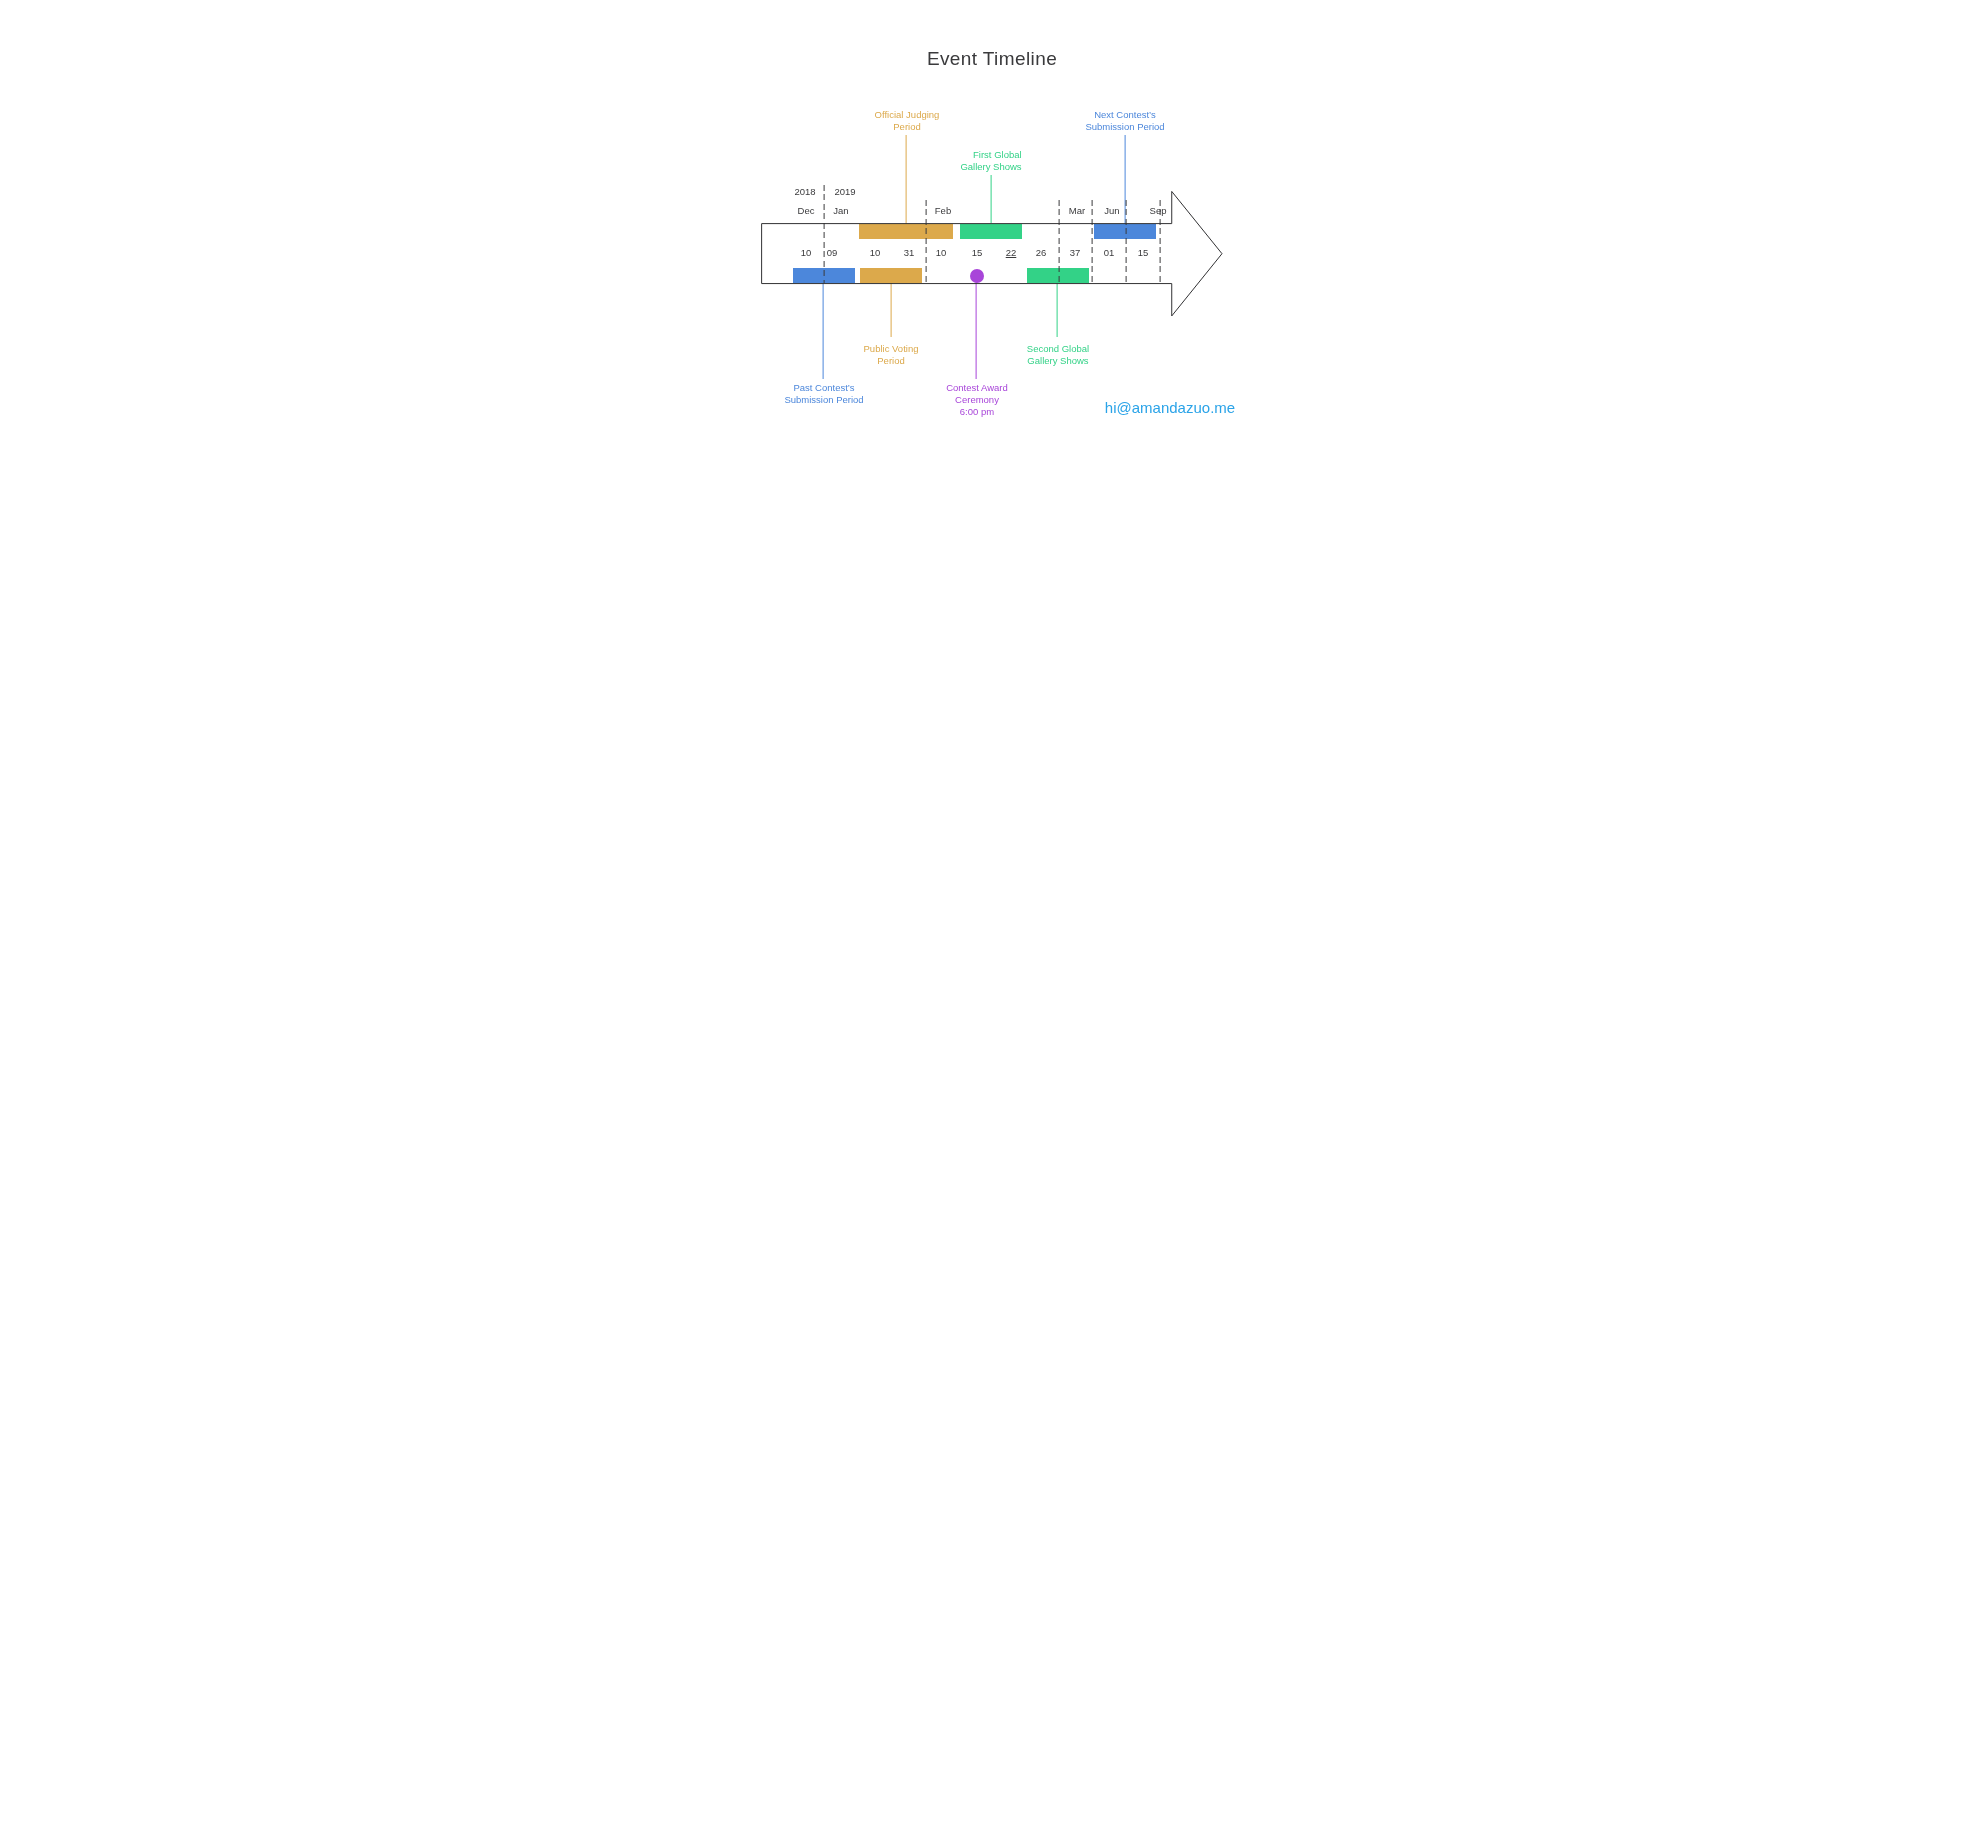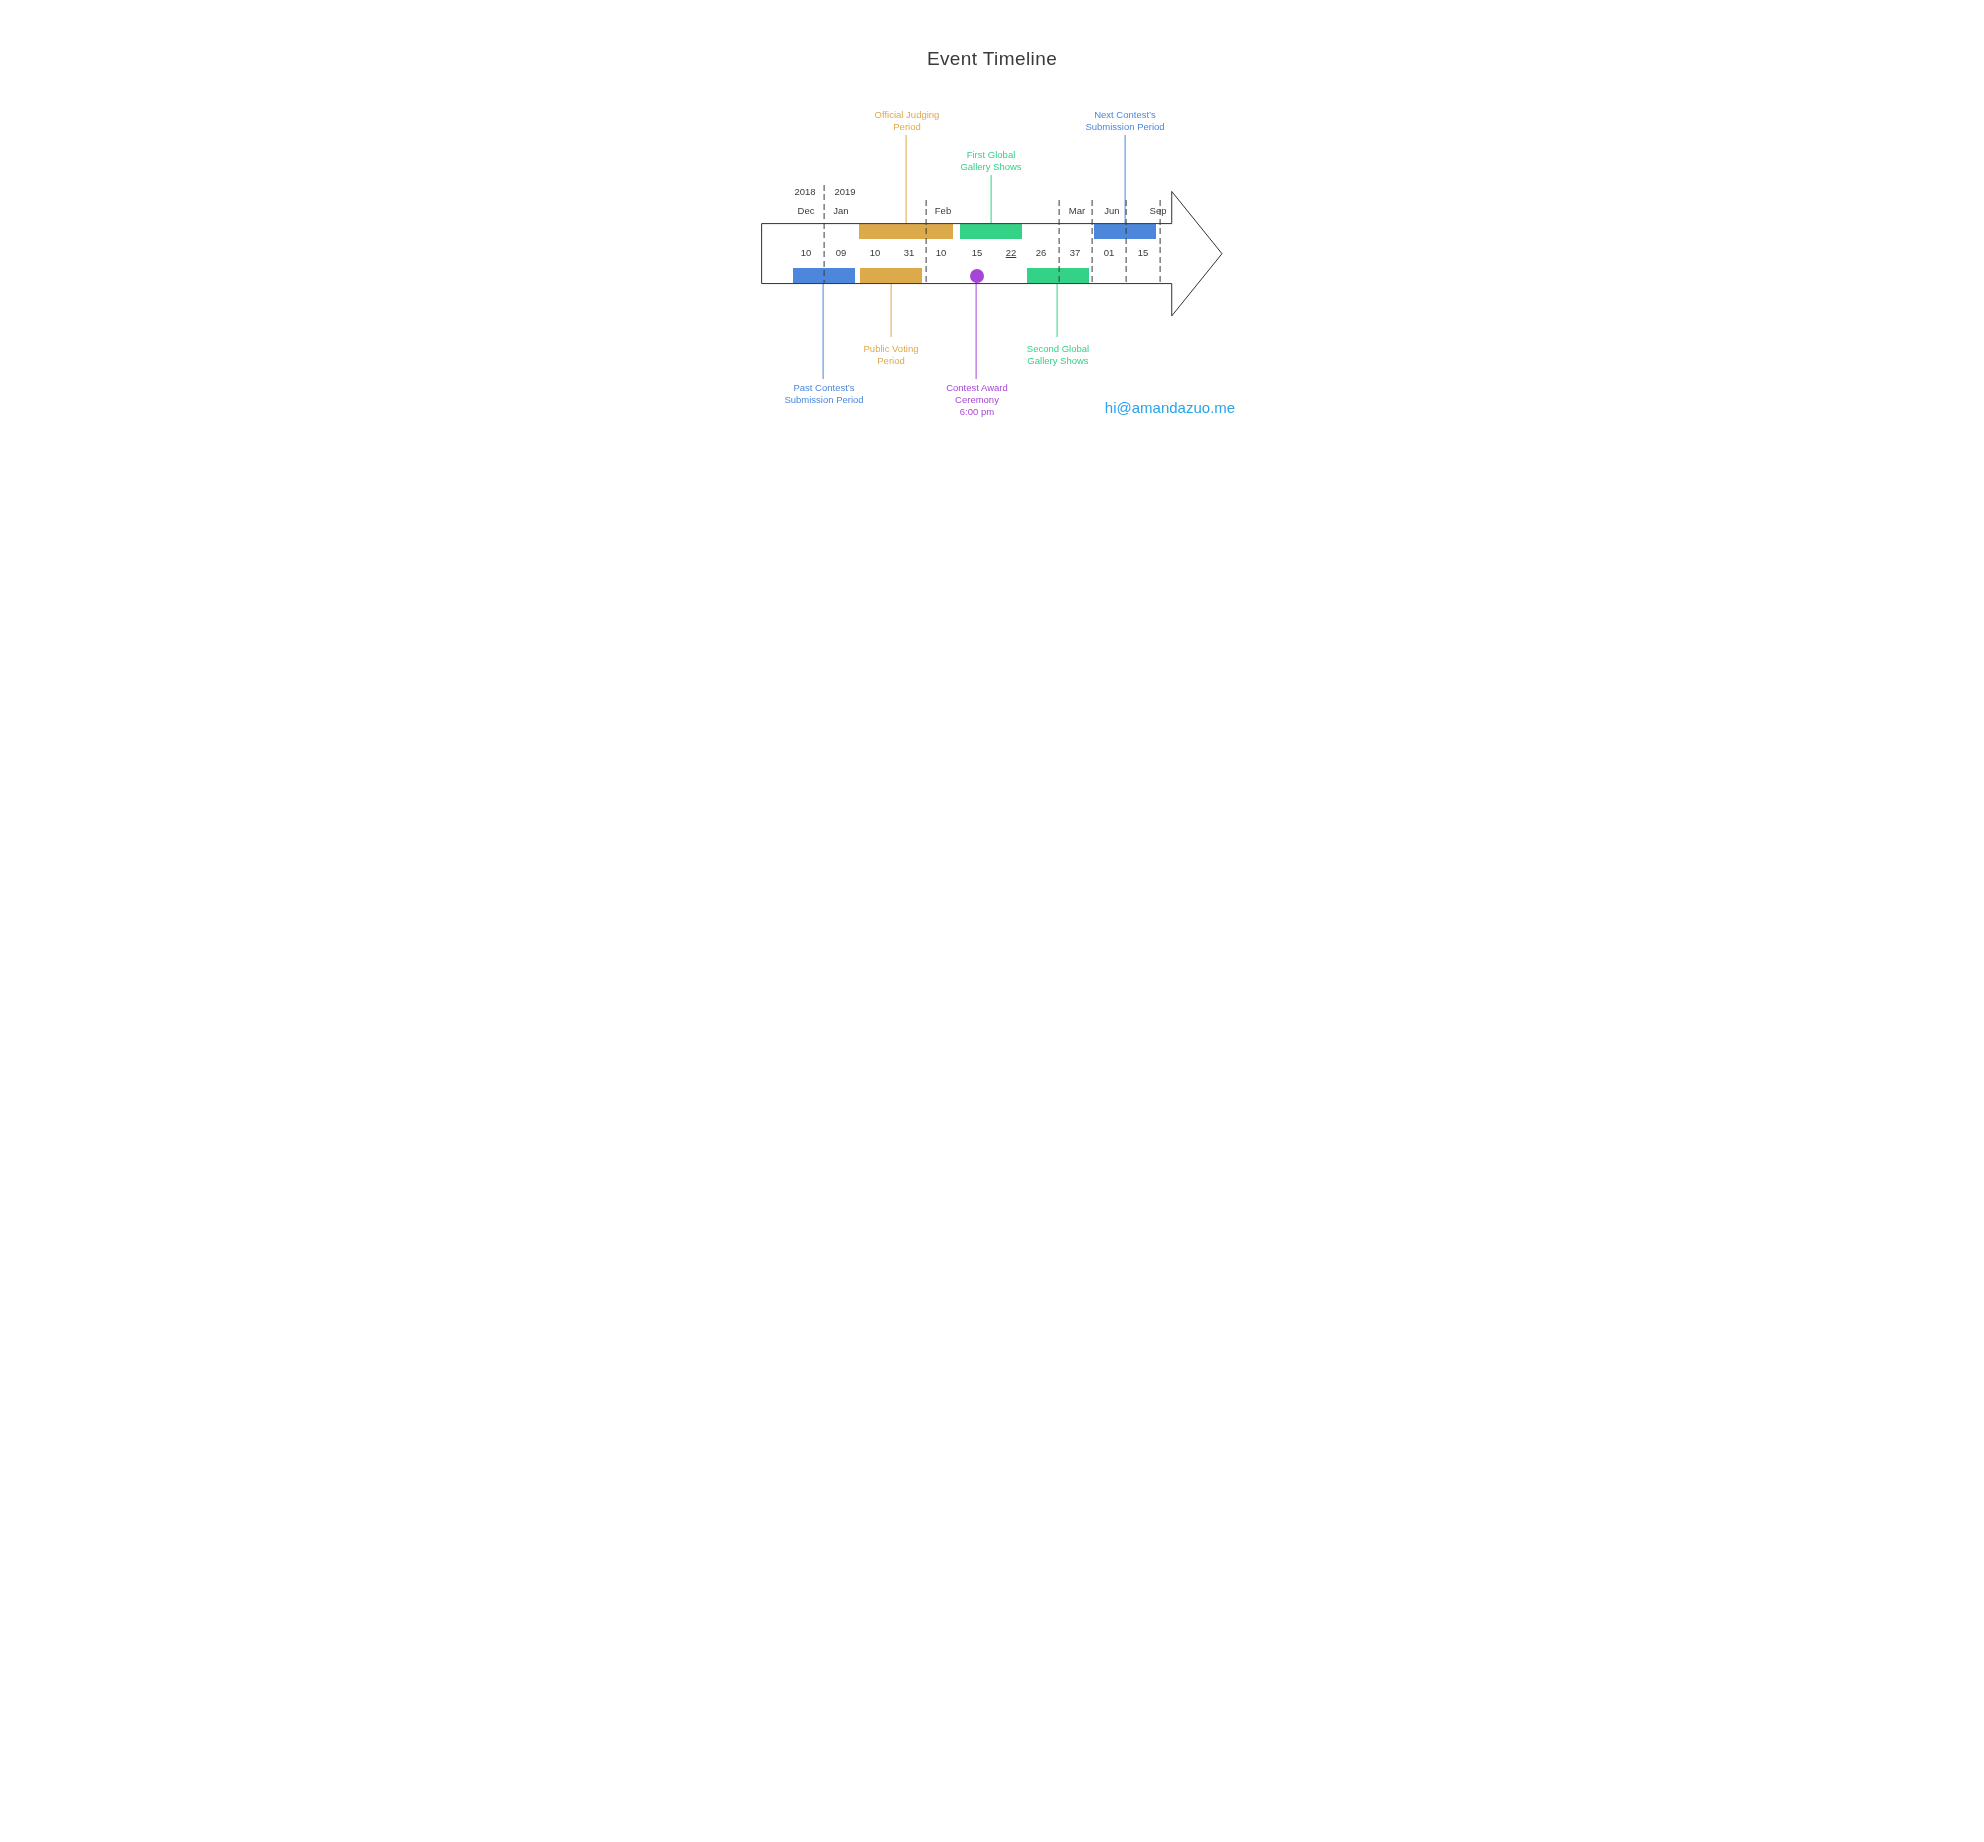--- a/index.html
+++ b/index.html
@@ -28,21 +28,21 @@
 </style>
 </head>
 <body>
 
 <div class="canvas">
 
   <div class="title">Event Timeline</div>
 
   <div class="event-label c-gold" style="left:201px;top:102px;">Official Judging
 Period</div>
-  <div class="event-label c-green" style="left:285px;top:142px;">First Global
+  <div class="event-label c-green" style="left:285px;top:142px;text-align:right;">First Global
 Gallery Shows</div>
   <div class="event-label c-blue" style="left:419px;top:102px;">Next Contest’s
 Submission Period</div>
 
   <div class="leader l-gold" style="left:200px;top:128px;height:89px;"></div>
   <div class="leader l-green" style="left:285px;top:168px;height:48px;"></div>
   <div class="leader l-blue" style="left:419px;top:128px;height:89px;"></div>
 
   <div class="leader l-blue" style="left:117px;top:276px;height:96px;"></div>
   <div class="leader l-gold" style="left:185px;top:276px;height:54px;"></div>
@@ -63,21 +63,21 @@
   <div class="bar top b-green" style="left:254px;width:62px;"></div>
   <div class="bar top b-blue" style="left:388px;width:62px;"></div>
 
   <div class="bar bottom b-blue" style="left:87px;width:62px;"></div>
   <div class="bar bottom b-gold" style="left:154px;width:62px;"></div>
   <div class="bar bottom b-green" style="left:321px;width:62px;"></div>
 
   <div class="dot" style="left:264px;top:262px;"></div>
 
   <div class="tick-label" style="left:100px;top:240px;">10</div>
-  <div class="tick-label" style="left:135px;top:240px;">09</div>
+  <div class="tick-label" style="left:126px;top:240px;">09</div>
   <div class="tick-label" style="left:169px;top:240px;">10</div>
   <div class="tick-label" style="left:203px;top:240px;">31</div>
   <div class="tick-label" style="left:235px;top:240px;">10</div>
   <div class="tick-label" style="left:271px;top:240px;">15</div>
   <div class="tick-label" style="left:305px;top:240px;text-decoration:underline;">22</div>
   <div class="tick-label" style="left:335px;top:240px;">26</div>
   <div class="tick-label" style="left:369px;top:240px;">37</div>
   <div class="tick-label" style="left:403px;top:240px;">01</div>
   <div class="tick-label" style="left:437px;top:240px;">15</div>
 

